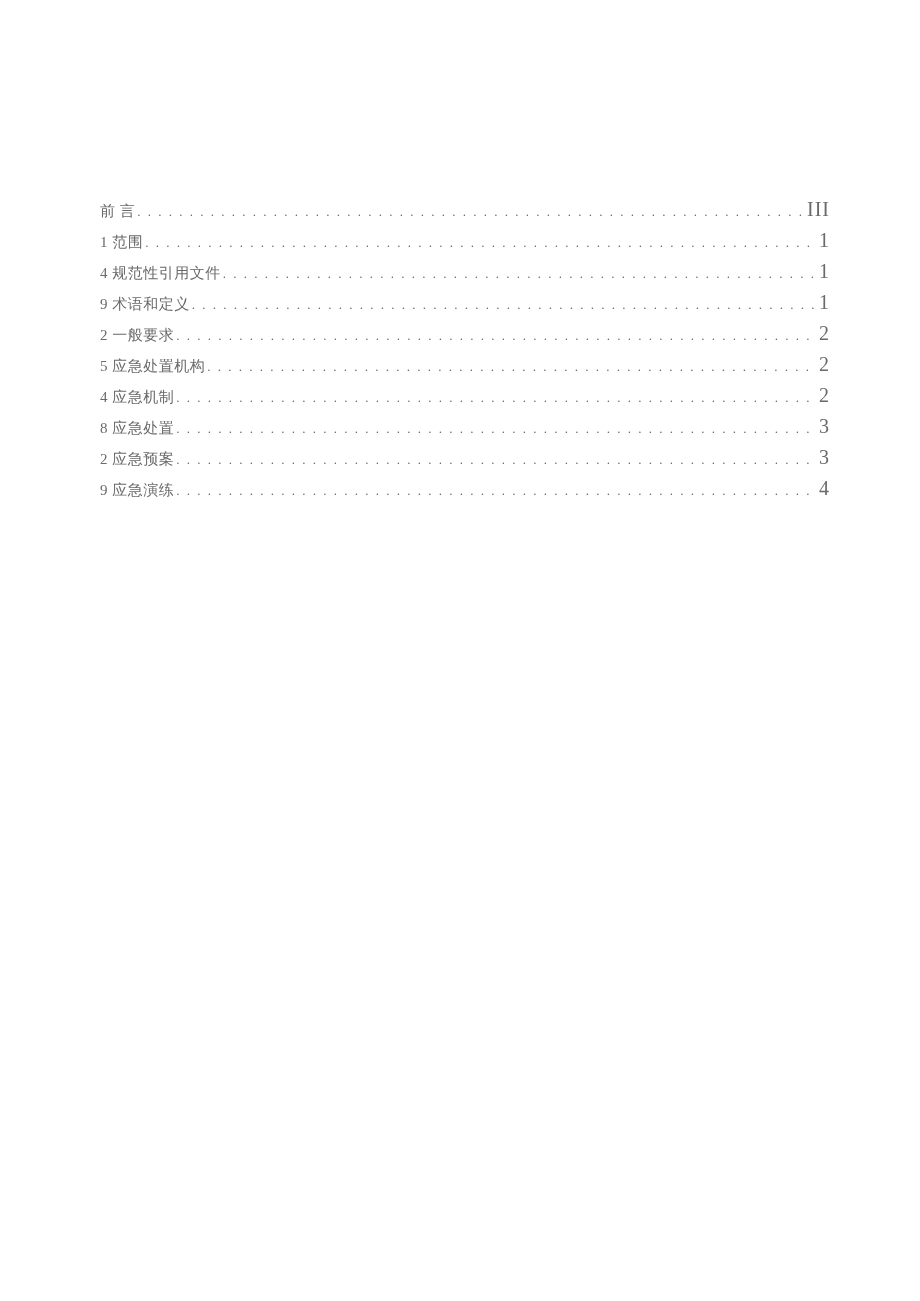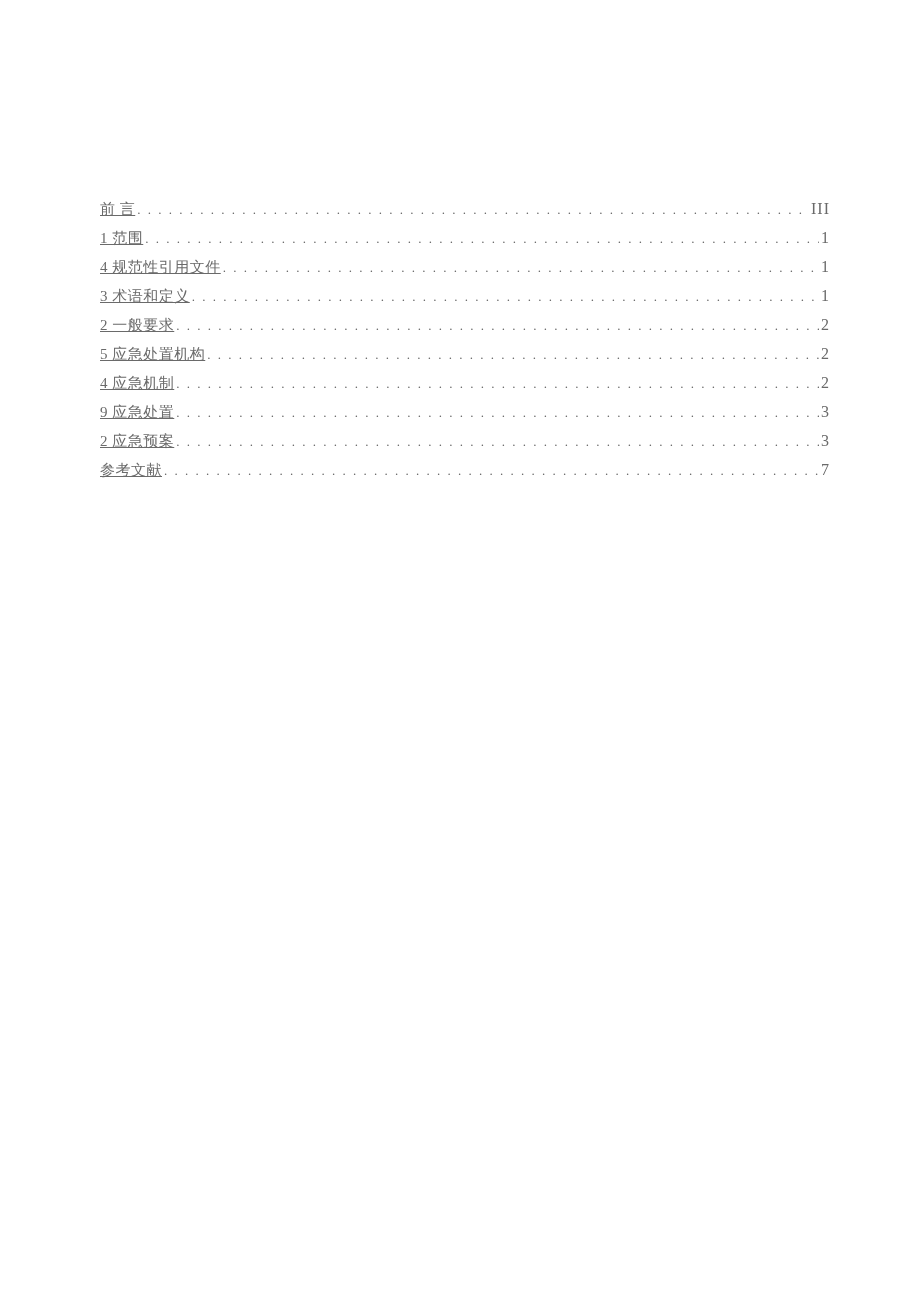--- a/index.html
+++ b/index.html
@@ -15,36 +15,35 @@
       align-items: baseline;
       white-space: nowrap;
       color: #6a6a6a;
       font-size: 15px;
       line-height: 28px;
       margin-bottom: 0;
     }
     .toc-title {
       flex: 0 0 auto;
       letter-spacing: 0.5px;
-      text-decoration: underline;
     }
     .toc-dots {
       flex: 1 1 auto;
       overflow: hidden;
       margin: 0 2px;
     }
     .toc-dots::after {
       content: ". . . . . . . . . . . . . . . . . . . . . . . . . . . . . . . . . . . . . . . . . . . . . . . . . . . . . . . . . . . . . . . . . . . . . . . . . . . . . . . . . . . . . . . . . . . . . . . . . . . . . . . . . . . . . . . . . . . . . . . . . . . . . . . . . . . . . . . . . . . . . . . . . . . . . . . . . . . . . . . . . . . . . . . . . .";
       letter-spacing: 2px;
       font-size: 13px;
     }
     .toc-page {
       flex: 0 0 auto;
       text-align: right;
-      font-size: 16px;
+      font-size: 20px;
       letter-spacing: 1px;
     }
   </style>
 </head>
 <body>
 
 <div id="toc-container">
     <div class="toc-entry">
       <span class="toc-title">前 言</span>
       <span class="toc-dots"></span>
@@ -54,47 +53,47 @@
       <span class="toc-title">1 范围</span>
       <span class="toc-dots"></span>
       <span class="toc-page">1</span>
     </div>
     <div class="toc-entry">
       <span class="toc-title">4 规范性引用文件</span>
       <span class="toc-dots"></span>
       <span class="toc-page">1</span>
     </div>
     <div class="toc-entry">
-      <span class="toc-title">3 术语和定义</span>
+      <span class="toc-title">9 术语和定义</span>
       <span class="toc-dots"></span>
       <span class="toc-page">1</span>
     </div>
     <div class="toc-entry">
       <span class="toc-title">2 一般要求</span>
       <span class="toc-dots"></span>
       <span class="toc-page">2</span>
     </div>
     <div class="toc-entry">
       <span class="toc-title">5 应急处置机构</span>
       <span class="toc-dots"></span>
       <span class="toc-page">2</span>
     </div>
     <div class="toc-entry">
       <span class="toc-title">4 应急机制</span>
       <span class="toc-dots"></span>
       <span class="toc-page">2</span>
     </div>
     <div class="toc-entry">
-      <span class="toc-title">9 应急处置</span>
+      <span class="toc-title">8 应急处置</span>
       <span class="toc-dots"></span>
       <span class="toc-page">3</span>
     </div>
     <div class="toc-entry">
       <span class="toc-title">2 应急预案</span>
       <span class="toc-dots"></span>
       <span class="toc-page">3</span>
     </div>
     <div class="toc-entry">
-      <span class="toc-title">参考文献</span>
+      <span class="toc-title">9 应急演练</span>
       <span class="toc-dots"></span>
-      <span class="toc-page">7</span>
+      <span class="toc-page">4</span>
     </div>
   </div>
 
 </body></html>

